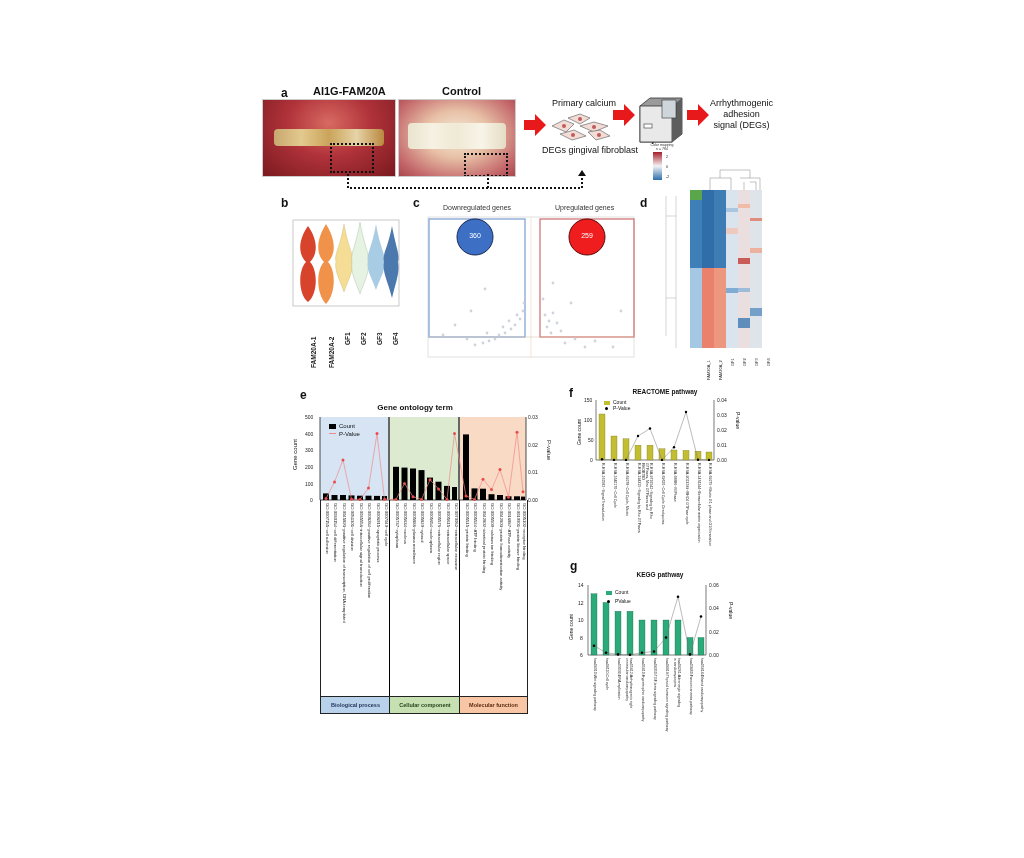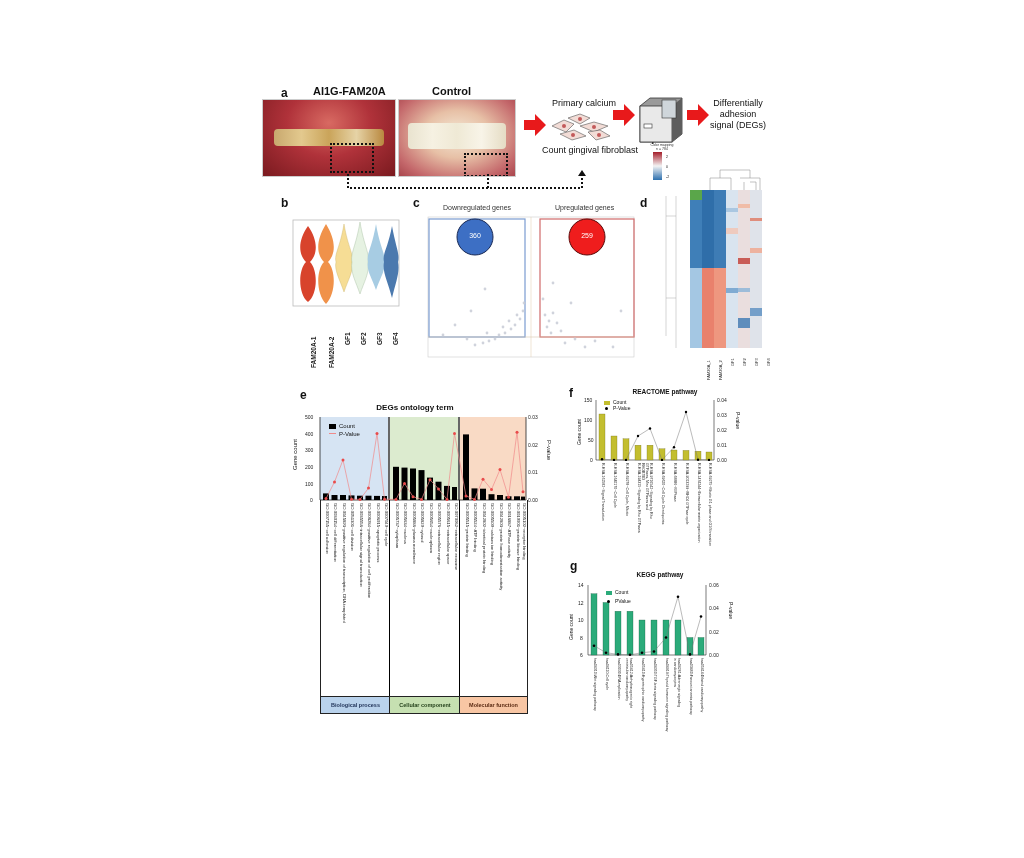--- a/index.html
+++ b/index.html
@@ -18,21 +18,21 @@
   .legend { position:absolute; font-size:6px; }
   .legend-swatch { display:inline-block; width:7px; height:5px; margin-right:3px; vertical-align:middle; }
   .cat-box { position:absolute; height:16px; border:1px solid #222; font-size:5.5px; font-weight:bold; display:flex; align-items:center; justify-content:center; }
 </style>
 </head>
 <body>
 
 <div>
   <div class="panel-letter" style="left:281px;top:86px;">a</div>
   <div class="abs" style="left:313px;top:85px;font-weight:bold;font-size:11px;">AI1G-FAM20A</div>
-  <div class="abs" style="left:432px;top:85px;font-weight:bold;font-size:11px;">Control</div>
+  <div class="abs" style="left:442px;top:85px;font-weight:bold;font-size:11px;">Control</div>
 
   <div class="photo patient" style="left:262px;top:99px;width:132px;height:76px;">
     <div class="teeth-row" style="top:38%;background:linear-gradient(90deg,#c8a86e,#e3c98e,#caa45a,#e6d3a6,#b9883f);"></div>
     <div class="dotted-box" style="left:67px;top:43px;width:40px;height:26px;"></div>
   </div>
   <div class="photo control" style="left:398px;top:99px;width:116px;height:76px;">
     <div class="teeth-row" style="top:30%;background:linear-gradient(90deg,#e9e3cf,#f6f1e2,#efe9d5,#f8f4e8,#e5dcc4);height:34%;"></div>
     <div class="dotted-box" style="left:65px;top:53px;width:40px;height:20px;"></div>
   </div>
 
@@ -63,33 +63,33 @@
       <polygon points="38,20 50,18 60,24 46,28"></polygon>
     </g>
     <g fill="#c35a5a">
         <circle cx="14" cy="14" r="2"></circle>
         <circle cx="30" cy="7" r="2"></circle>
         <circle cx="44" cy="15" r="2"></circle>
         <circle cx="23" cy="23" r="2"></circle>
         <circle cx="49" cy="23" r="2"></circle>
       </g>
   </svg>
-  <div class="abs small-text" style="left:542px;top:145px;">Count gingival fibroblast</div>
+  <div class="abs small-text" style="left:542px;top:145px;">DEGs gingival fibroblast</div>
 
   <svg class="abs" style="left:636px;top:94px;" width="50" height="50">
     <polygon points="4,12 14,4 46,4 46,40 36,48 4,48" fill="#9a9a9a" stroke="#333" stroke-width="0.8"></polygon>
     <rect x="4" y="12" width="32" height="36" fill="#e9e9e9" stroke="#333" stroke-width="0.8"></rect>
     <polygon points="36,12 46,4 46,40 36,48" fill="#5d5d5d"></polygon>
     <rect x="26" y="6" width="14" height="18" fill="#cfd6db" stroke="#333" stroke-width="0.6"></rect>
     <rect x="8" y="30" width="8" height="4" fill="#fff" stroke="#333" stroke-width="0.6"></rect>
     <rect x="16" y="48" width="1.5" height="4" fill="#333"></rect>
   </svg>
 
   <div class="abs small-text" style="left:710px;top:98px;line-height:11px;text-align:center;">
-    <div>Differentially</div>
+    <div>Arrhythmogenic</div>
     <div>adhesion</div>
     <div>signal (DEGs)</div>
   </div>
 </div>
 
 <div>
   <div class="panel-letter" style="left:281px;top:196px;">b</div>
   <svg class="abs" style="left:290px;top:218px;" width="112" height="92">
     <rect x="3" y="2" width="106" height="86" fill="#fff" stroke="#bbb" stroke-width="0.8"></rect>
 
@@ -216,21 +216,21 @@
     <div class="xlabel-rot" style="left:718px;top:380px;font-size:4px;transform:rotate(-90deg);">FAM20A_2</div>
     <div class="xlabel-rot" style="left:730px;top:366px;font-size:4px;transform:rotate(-90deg);">GF1</div>
     <div class="xlabel-rot" style="left:742px;top:366px;font-size:4px;transform:rotate(-90deg);">GF2</div>
     <div class="xlabel-rot" style="left:754px;top:366px;font-size:4px;transform:rotate(-90deg);">GF3</div>
     <div class="xlabel-rot" style="left:766px;top:366px;font-size:4px;transform:rotate(-90deg);">GF4</div>
   </div>
 </div>
 
 <div>
   <div class="panel-letter" style="left:300px;top:388px;">e</div>
-  <div class="chart-title" style="left:360px;top:403px;width:110px;">DEGs ontology term</div>
+  <div class="chart-title" style="left:360px;top:403px;width:110px;">Gene ontology term</div>
   <svg class="abs" style="left:318px;top:417px;" width="210" height="85">
     <rect x="2" y="0" width="68" height="83" fill="#d6e4f3"></rect>
     <rect x="72" y="0" width="68" height="83" fill="#dcebcf"></rect>
     <rect x="142" y="0" width="66" height="83" fill="#f9dac5"></rect>
     <line x1="71" y1="0" x2="71" y2="83" stroke="#000" stroke-width="1.2"></line>
     <line x1="141" y1="0" x2="141" y2="83" stroke="#000" stroke-width="1.2"></line>
     <line x1="2" y1="0" x2="2" y2="83" stroke="#222" stroke-width="0.8"></line>
     <line x1="208" y1="0" x2="208" y2="83" stroke="#222" stroke-width="0.8"></line>
     <line x1="2" y1="83" x2="208" y2="83" stroke="#222" stroke-width="0.8"></line>
 

